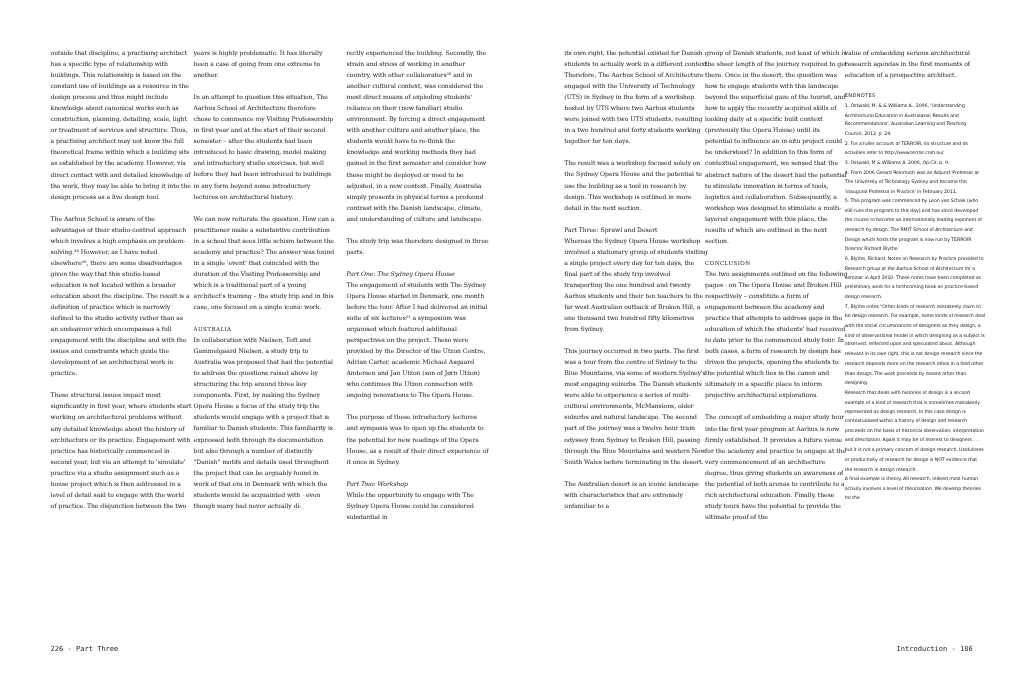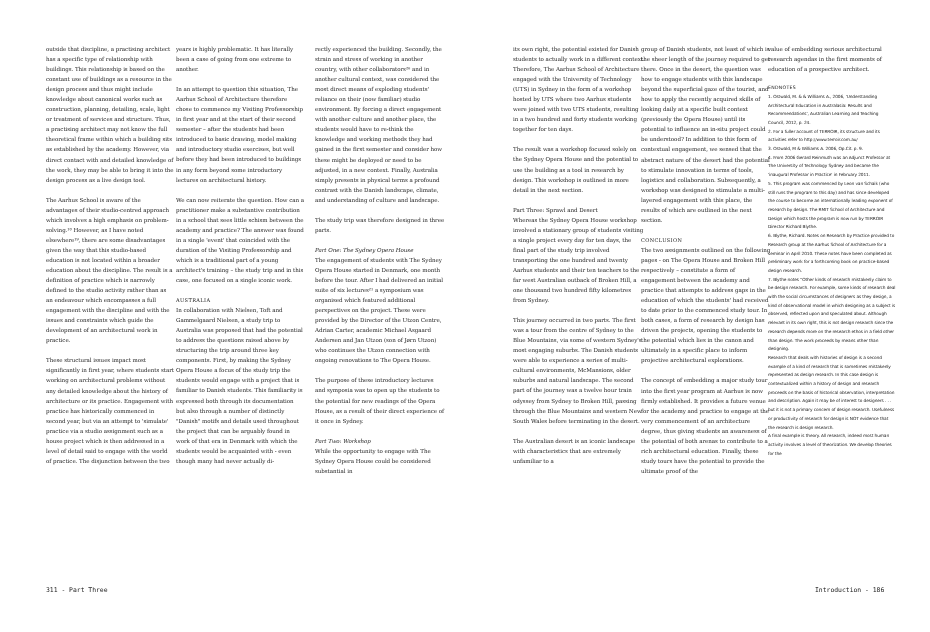--- a/index.html
+++ b/index.html
@@ -43,21 +43,21 @@
 <div class="col c3">
   <p>rectly experienced the building. Secondly, the strain and stress of working in another country, with other collaborators²⁰ and in another cultural context, was considered the most direct means of exploding students' reliance on their (now familiar) studio environment. By forcing a direct engagement with another culture and another place, the students would have to re-think the knowledge and working methods they had gained in the first semester and consider how these might be deployed or need to be adjusted, in a new context. Finally, Australia simply presents in physical terms a profound contrast with the Danish landscape, climate, and understanding of culture and landscape.</p>
   <p>The study trip was therefore designed in three parts.</p>
   <span class="it">Part One: The Sydney Opera House</span>
   <p>The engagement of students with The Sydney Opera House started in Denmark, one month before the tour. After I had delivered an initial suite of six lectures²¹ a symposium was organised which featured additional perspectives on the project. These were provided by the Director of the Utzon Centre, Adrian Carter, academic Michael Asgaard Andersen and Jan Utzon (son of Jørn Utzon) who continues the Utzon connection with ongoing renovations to The Opera House.</p>
   <p>The purpose of these introductory lectures and symposia was to open up the students to the potential for new readings of the Opera House, as a result of their direct experience of it once in Sydney.</p>
   <span class="it">Part Two: Workshop</span>
   <p>While the opportunity to engage with The Sydney Opera House could be considered substantial in</p>
 </div>
 
-<div class="folio left">311 - Part Three</div>
+<div class="folio left">226 - Part Three</div>
 
 <div class="col c4">
   <p>its own right, the potential existed for Danish students to actually work in a different context. Therefore, The Aarhus School of Architecture engaged with the University of Technology (UTS) in Sydney in the form of a workshop hosted by UTS where two Aarhus students were joined with two UTS students, resulting in a two hundred and forty students working together for ten days.</p>
   <p>The result was a workshop focused solely on the Sydney Opera House and the potential to use the building as a tool in research by design. This workshop is outlined in more detail in the next section.</p>
   <span style="display:block">Part Three: Sprawl and Desert</span>
   <p>Whereas the Sydney Opera House workshop involved a stationary group of students visiting a single project every day for ten days, the final part of the study trip involved transporting the one hundred and twenty Aarhus students and their ten teachers to the far west Australian outback of Broken Hill, a one thousand two hundred fifty kilometres from Sydney.</p>
   <p>This journey occurred in two parts. The first was a tour from the centre of Sydney to the Blue Mountains, via some of western Sydney's most engaging suburbs. The Danish students were able to experience a series of multi-cultural environments, McMansions, older suburbs and natural landscape. The second part of the journey was a twelve hour train odyssey from Sydney to Broken Hill, passing through the Blue Mountains and western New South Wales before terminating in the desert.</p>
   <p>The Australian desert is an iconic landscape with characteristics that are extremely unfamiliar to a</p>
 </div>
 

